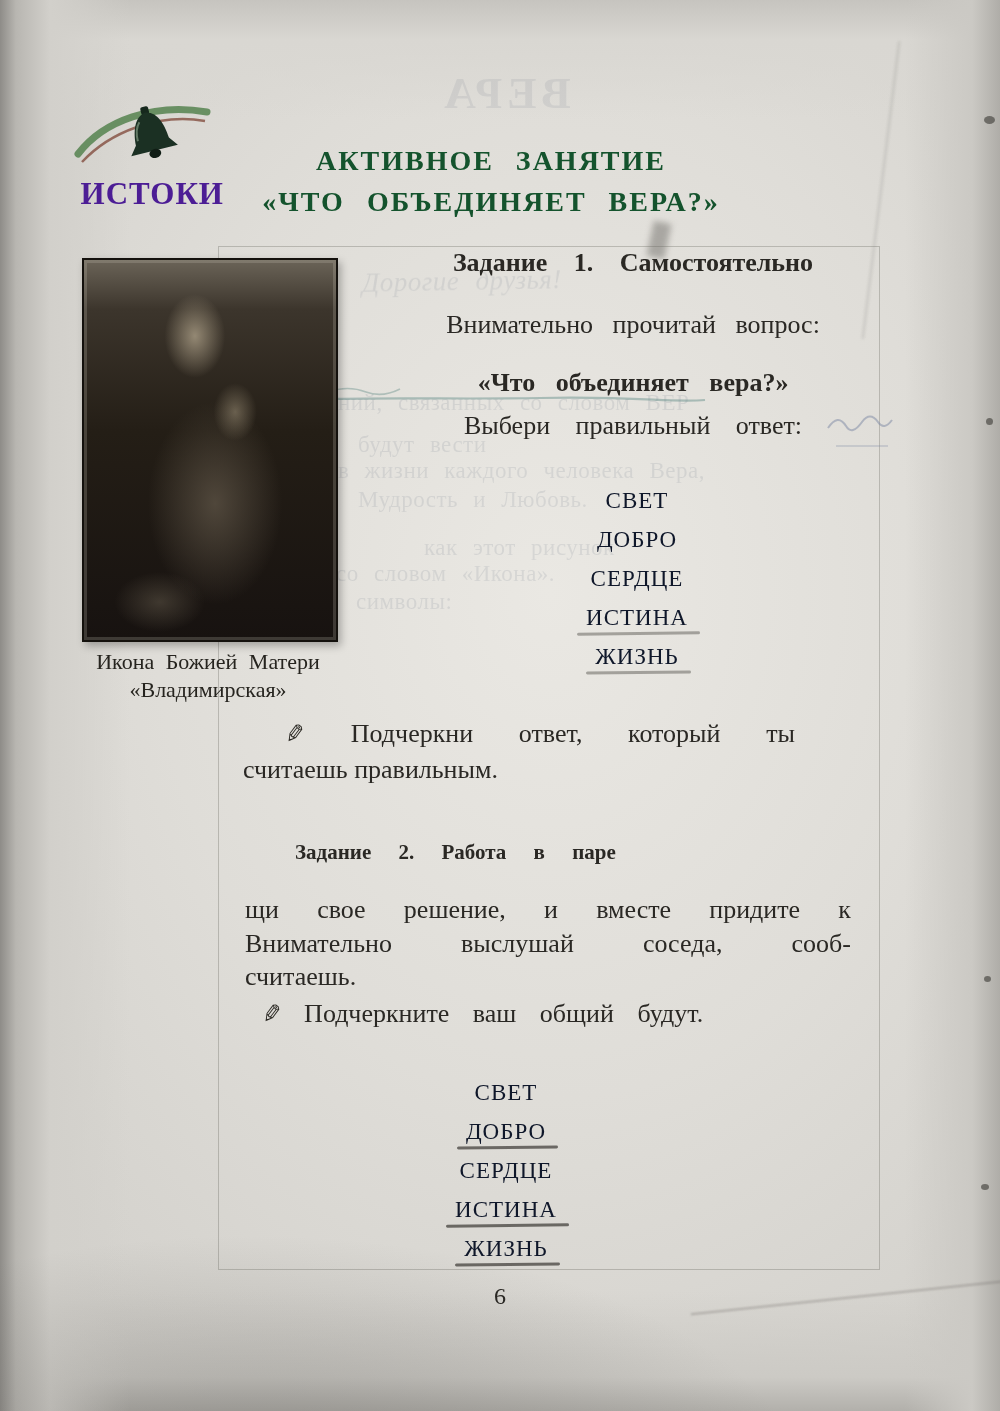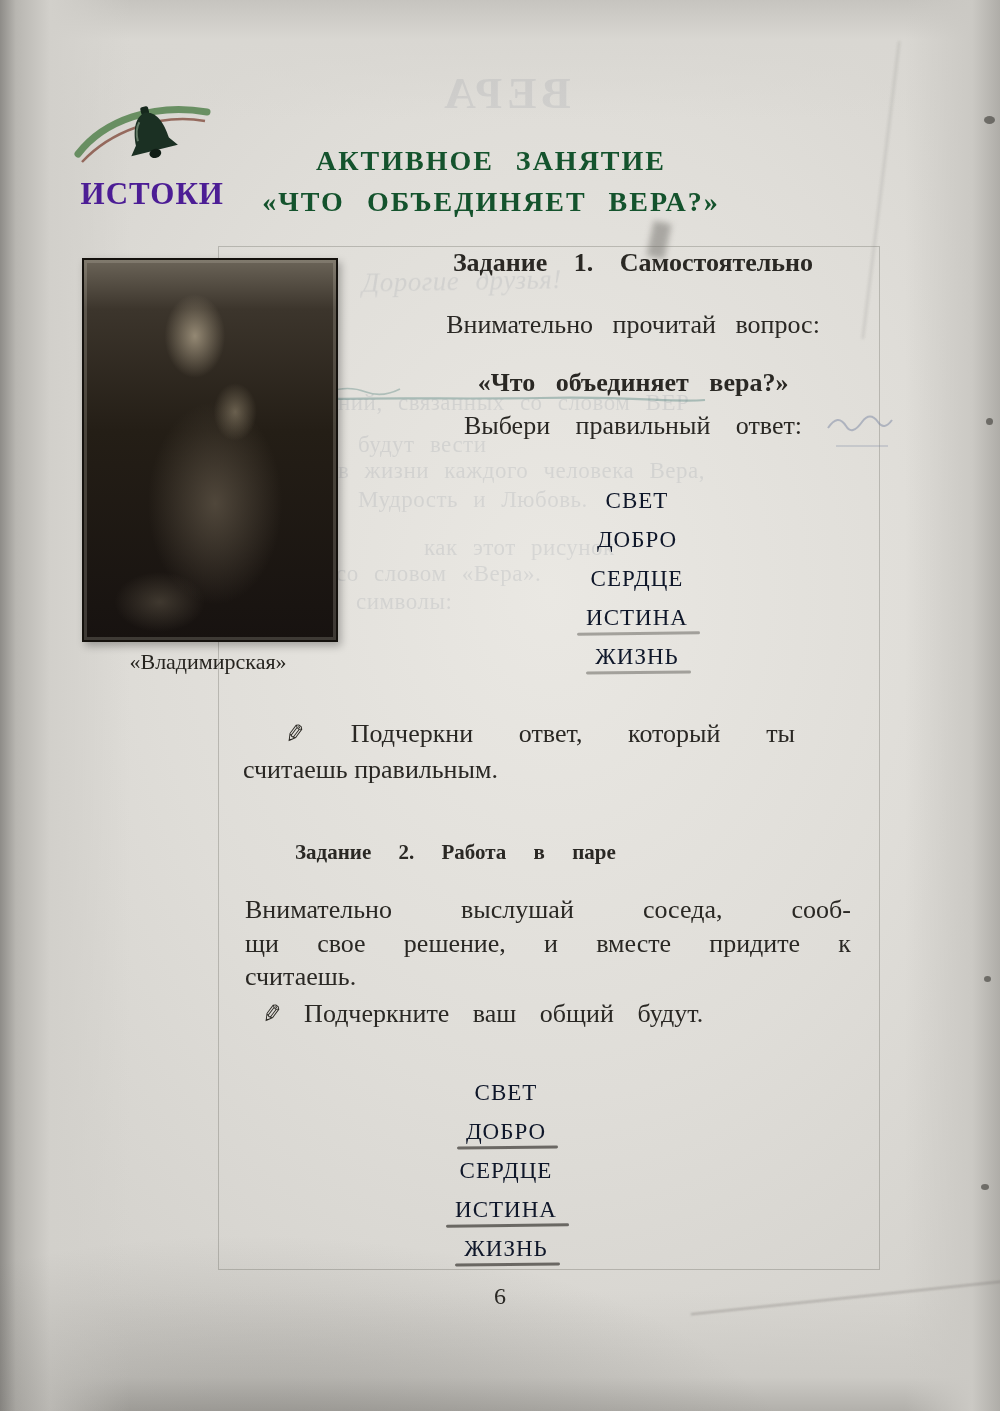--- a/index.html
+++ b/index.html
@@ -143,21 +143,21 @@
 </head>
 <body>
 
 <div class="ghost-mirror">ВЕРА</div>
 <div class="ghost-line" id="g0">Дорогие друзья!</div>
 <div class="ghost-line" id="g1">ний, связанных со словом ВЕР</div>
 <div class="ghost-line" id="g2">будут вести</div>
 <div class="ghost-line" id="g3">в жизни каждого человека Вера,</div>
 <div class="ghost-line" id="g4">Мудрость и Любовь.</div>
 <div class="ghost-line" id="g5">как этот рисунок</div>
-<div class="ghost-line" id="g6">со словом «Вера».</div>
+<div class="ghost-line" id="g6">со словом «Икона».</div>
 <div class="ghost-line" id="g7">символы:</div>
 
 <div class="content-frame"></div>
 
 <svg class="logo-bell" viewBox="0 0 140 92">
   <path d="M6 64 C 32 30, 82 13, 135 22" stroke="#55824f" stroke-width="7" fill="none" opacity="0.85" stroke-linecap="round"></path>
   <path d="M10 72 C 38 42, 86 23, 133 31" stroke="#7d4436" stroke-width="2.5" fill="none" opacity="0.75"></path>
   <g transform="translate(58,20) rotate(-14 20 22)">
     <rect x="16" y="-4" width="8" height="8" rx="2" fill="#16281d"></rect>
     <path d="M20 2 C8 4 4 18 3 32 L-4 41 L44 41 L37 32 C36 18 32 4 20 2 Z" fill="#1b3023"></path>
@@ -167,20 +167,21 @@
 </svg>
 <div class="brand">ИСТОКИ</div>
 
 <div class="page-title">
   <div>АКТИВНОЕ ЗАНЯТИЕ</div>
   <div>«ЧТО ОБЪЕДИНЯЕТ ВЕРА?»</div>
 </div>
 
 <div class="icon-photo"></div>
 <div class="icon-caption">
+  <div>Икона Божией Матери</div>
   <div>«Владимирская»</div>
 </div>
 
 <div class="col-line t1-heading">Задание 1. Самостоятельно</div>
 <div class="col-line t1-intro">Внимательно прочитай вопрос:</div>
 <div class="col-line t1-question">«Что объединяет вера?»</div>
 <div class="col-line t1-instruction">Выбери правильный ответ:</div>
 
 <div class="options options-1 list1">
   <div class="opt-row"><span class="opt">СВЕТ</span></div>
@@ -194,22 +195,22 @@
   <div class="note1-line1">
     <span class="pencil-glyph">✎</span>
     <span>Подчеркни ответ, который ты</span>
   </div>
   <div>считаешь правильным.</div>
 </div>
 
 <div class="t2-heading">Задание 2. Работа в паре</div>
 
 <div class="t2-para">
+  <div class="just">щи свое решение, и вместе придите к</div>
   <div class="just">Внимательно выслушай соседа, сооб-</div>
-  <div class="just">щи свое решение, и вместе придите к</div>
   <div>считаешь.</div>
 </div>
 
 <div class="note2">
   <span class="pencil-glyph">✎</span><span>Подчеркните ваш общий будут.</span>
 </div>
 
 <div class="options options-2 list2">
   <div class="opt-row"><span class="opt">СВЕТ</span></div>
   <div class="opt-row"><span class="opt pencil-underline">ДОБРО</span></div>

